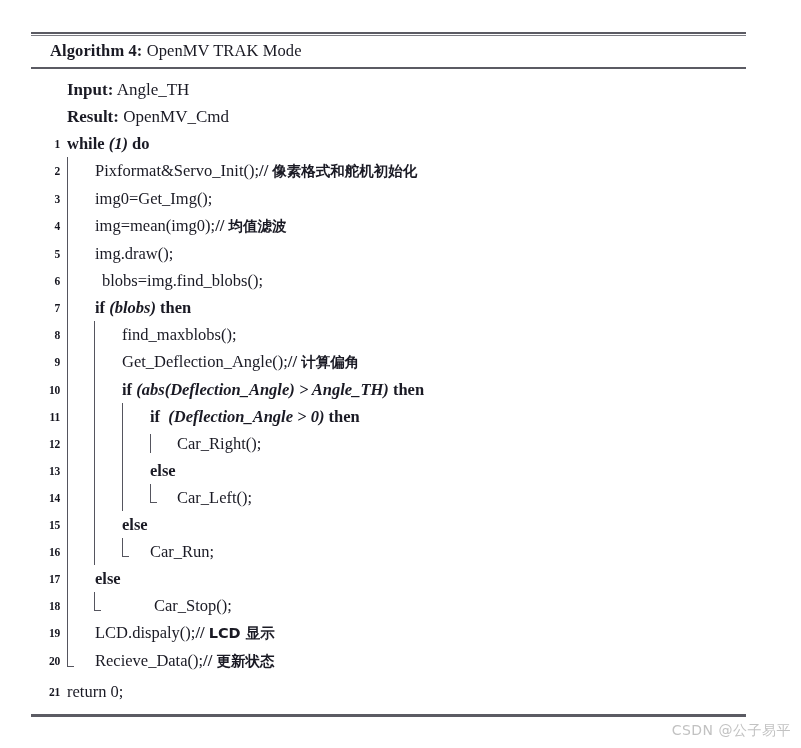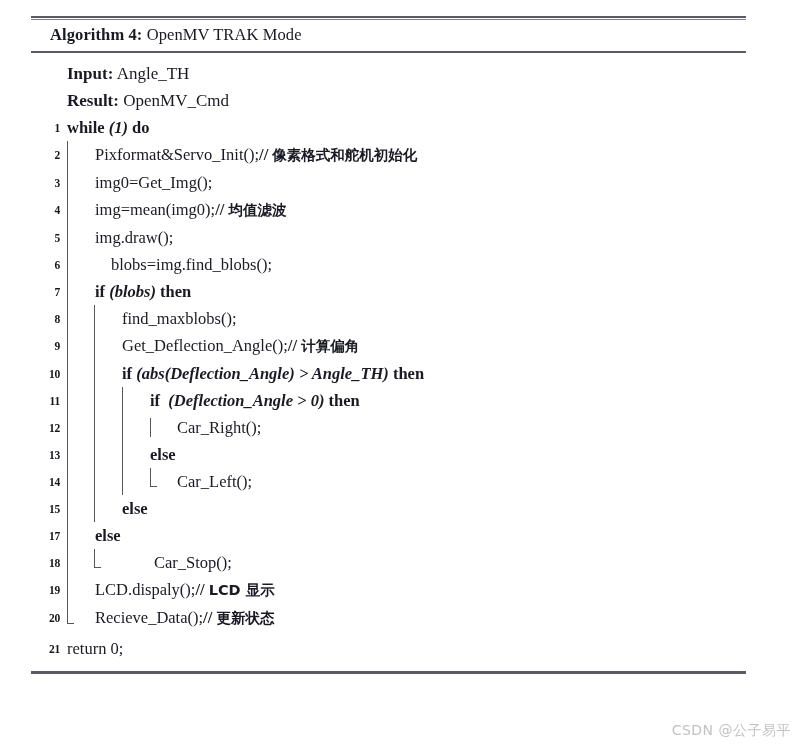--- a/index.html
+++ b/index.html
@@ -13,21 +13,21 @@
     position: relative;
     font-family: "Liberation Serif", "DejaVu Serif", serif;
     color: #1a1a24;
     overflow: hidden;
   }
 
   
   #algorithm-box {
     position: absolute;
     left: 31px;
-    top: 16px;
+    top: 32px;
     width: 715px;
   }
 
   .rule-double {
     height: 0;
     border-top: 2px solid #5b5b63;
     border-bottom: 1px solid #7d7d85;
     padding-top: 1px;
     margin: 0;
   }
@@ -234,21 +234,21 @@
         </span>
       </div>
     </div>
 
     <div class="algo-line">
       <div class="lineno">6</div>
       <div class="content">
         <div class="rails">
           <div class="rail" style="left:7px;"></div>
         </div>
-        <span class="txt" style="margin-left:44px;text-align:center;">
+        <span class="txt" style="margin-left:35px;text-align:center;">
           <span>blobs=img.find_blobs();</span>
         </span>
       </div>
     </div>
 
     <div class="algo-line">
       <div class="lineno">7</div>
       <div class="content">
         <div class="rails">
           <div class="rail" style="left:7px;"></div>
@@ -368,20 +368,33 @@
         <div class="rails">
           <div class="rail" style="left:7px;"></div>
           <div class="rail" style="left:34px;"></div>
         </div>
         <span class="txt" style="margin-left:55px;">
           <span class="kw">else</span>
         </span>
       </div>
     </div>
 
+    <div class="algo-line">
+      <div class="lineno">16</div>
+      <div class="content">
+        <div class="rails">
+          <div class="rail" style="left:7px;"></div>
+          <div class="rail" style="left:34px;"></div>
+          <div class="rail tick" style="left:62px;"></div>
+        </div>
+        <span class="txt" style="margin-left:83px;">
+          <span>Car_Run;</span>
+        </span>
+      </div>
+    </div>
 
     <div class="algo-line">
       <div class="lineno">17</div>
       <div class="content">
         <div class="rails">
           <div class="rail" style="left:7px;"></div>
         </div>
         <span class="txt" style="margin-left:28px;">
           <span class="kw">else</span>
         </span>

